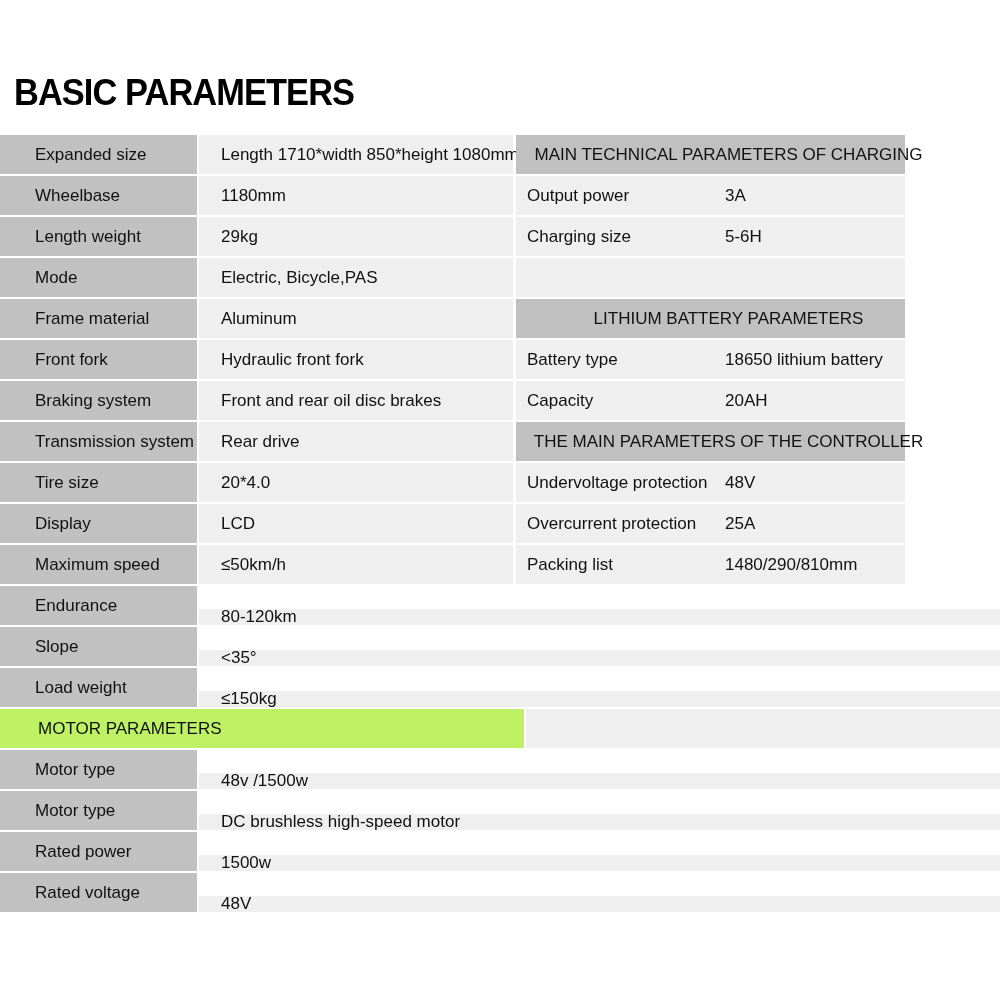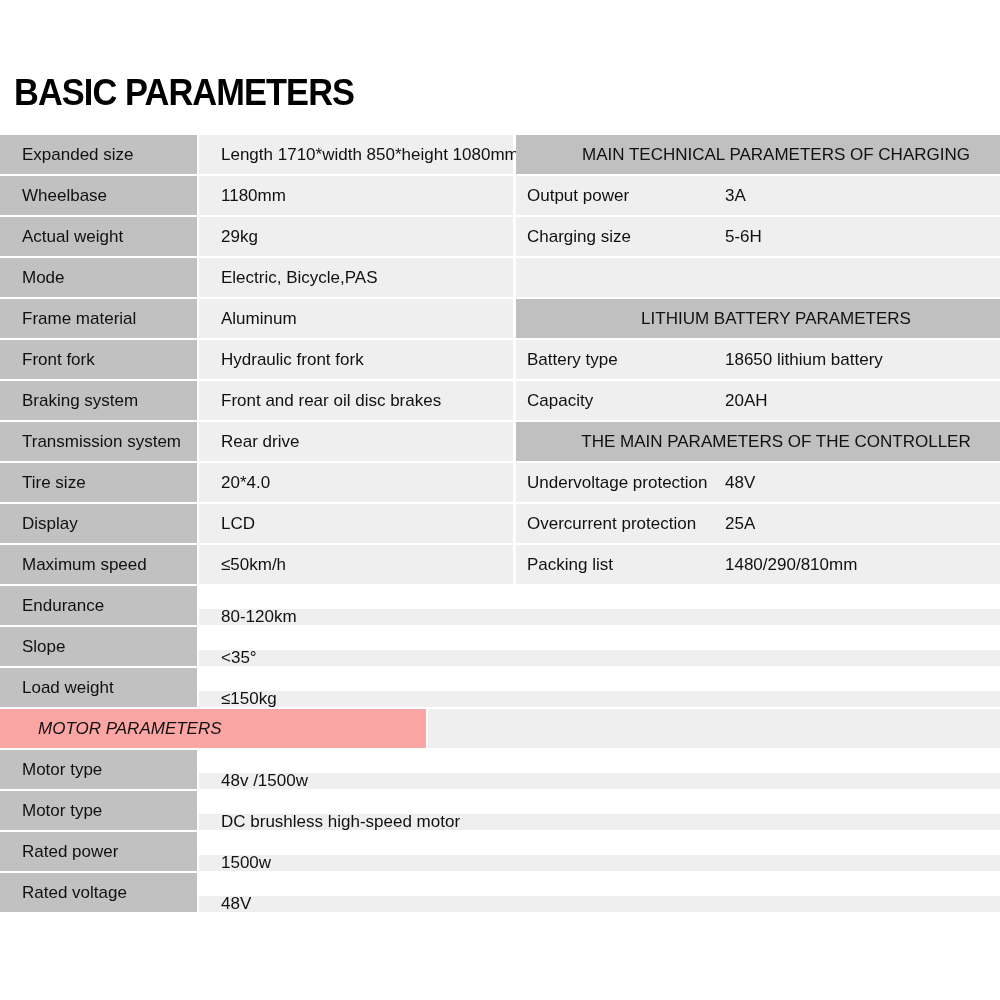--- a/index.html
+++ b/index.html
@@ -10,35 +10,35 @@
   }
   .title {
     position:absolute; top:73px; left:14px;
     font-size:37px; font-weight:bold; letter-spacing:-1px; white-space:nowrap;
     color:#000000; transform:scaleX(0.93); transform-origin:left top; line-height:1.1;
   }
   .spec-table { position:absolute; top:135px; left:0; width:1000px; }
   .row { display:flex; height:39px; margin-bottom:2px; font-size:17px; }
   .lbl {
     width:197px; background:#c1c1c1; margin-right:2px;
-    display:flex; align-items:center; padding-left:22px; white-space:nowrap;
+    display:flex; align-items:center; padding-left:35px; white-space:nowrap;
   }
   .val { background:#efefef; display:flex; align-items:center; padding-left:22px; white-space:nowrap; }
   .val.mid  { width:314px; margin-right:3px; }
   .val.full { flex:1;margin-top:23px; }
-  .rpanel { width:484px; background:#efefef; display:flex; }
+  .rpanel { width:389px; background:#efefef; display:flex; }
   .rheader {
     background:#c0c0c0; align-items:center; justify-content:center;
     padding-left:36px; white-space:nowrap;
   }
   .rlabel { width:209px; display:flex; align-items:center; padding-left:11px; white-space:nowrap; }
   .rvalue { flex:1; display:flex; align-items:center; white-space:nowrap; }
   .motor-hdr {
-    width:426px; background:#fca5a5; margin-right:2px;
-    display:flex; align-items:center; padding-left:38px; white-space:nowrap;font-style:italic;
+    width:524px; background:#bef264; margin-right:2px;
+    display:flex; align-items:center; padding-left:38px; white-space:nowrap;
   }
   .filler { flex:1; background:#efefef; }
 </style>
 </head>
 <body>
 
 <div class="page">
 
   <h1 class="title">BASIC PARAMETERS</h1>
 
@@ -53,21 +53,21 @@
     <div class="row">
       <div class="lbl">Wheelbase</div>
       <div class="val mid">1180mm</div>
       <div class="rpanel">
         <div class="rlabel">Output power</div>
         <div class="rvalue">3A</div>
       </div>
     </div>
 
     <div class="row">
-      <div class="lbl">Actual weight</div>
+      <div class="lbl">Length weight</div>
       <div class="val mid">29kg</div>
       <div class="rpanel">
         <div class="rlabel">Charging size</div>
         <div class="rvalue">5-6H</div>
       </div>
     </div>
 
     <div class="row">
       <div class="lbl">Mode</div>
       <div class="val mid">Electric, Bicycle,PAS</div>

